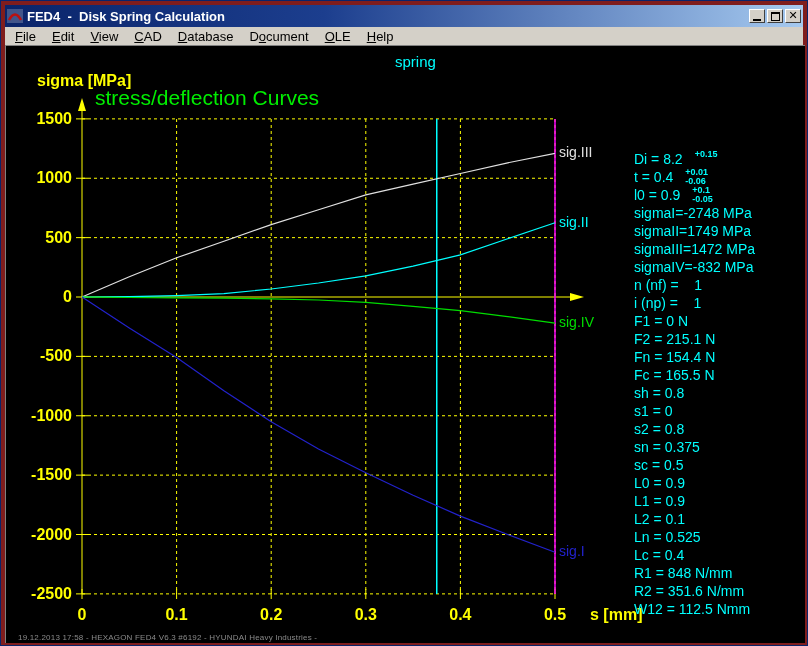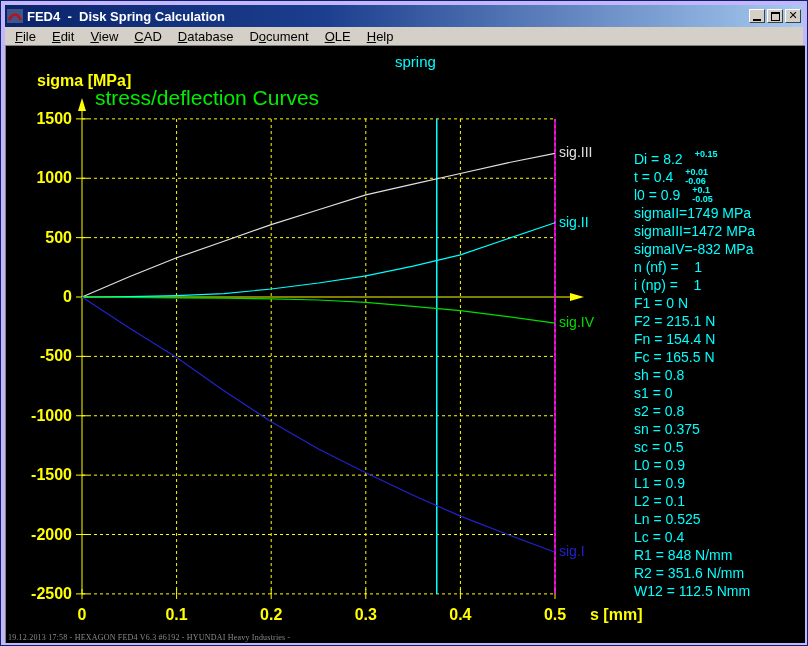--- a/index.html
+++ b/index.html
@@ -1,19 +1,19 @@
 <!DOCTYPE html>
 <html><head>
 <meta charset="utf-8">
 <style>
   html,body{margin:0;padding:0;background:#3a3a3a;}
   *{box-sizing:border-box;}
   .window{
     width:808px;height:646px;position:relative;
-    background:#c4b5fd;padding:4px;
+    background:#7f1d1d;padding:4px;
     font-family:"Liberation Sans",sans-serif;
     border:1px solid #0a246a;
   }
   
   .titlebar{
     height:22px;display:flex;align-items:center;
     background:linear-gradient(to right,#0a246a 0%,#1c3e8e 40%,#a6caf0 100%);
     padding:0 2px;
   }
   .app-icon{width:16px;height:16px;margin-right:4px;flex:0 0 auto;}
@@ -55,22 +55,22 @@
     color:#00FFFF;font-size:14px;margin-top:40px;
   }
   .res-line{height:18px;white-space:pre;display:flex;align-items:center;}
   .tol{
     display:inline-block;margin-left:12px;vertical-align:middle;
     font-size:9px;font-weight:bold;line-height:9px;
   }
   .tol span{display:block;min-height:9px;}
   
   .status-line{
-    position:absolute;left:2px;bottom:1px;color:#8a8a8a;
-    font-size:8px;font-family:Liberation Serif, serif;letter-spacing:0.2px;
+    position:absolute;left:12px;bottom:1px;color:#8a8a8a;
+    font-size:8px;font-family:Liberation Sans, sans-serif;letter-spacing:0.2px;
   }
 </style>
 </head>
 <body>
 
 <div class="window">
 
   <div class="titlebar">
     <svg class="app-icon" viewBox="0 0 16 16">
       <rect x="0" y="1" width="16" height="14" fill="#e8e8e8" opacity="0.25"></rect>
@@ -162,20 +162,21 @@
         <polyline points="76.0,251.0 123.3,281.9 170.6,311.6 217.9,344.8 265.2,375.7 312.5,403.0 359.8,426.8 407.1,449.3 454.4,470.1 501.7,488.5 549.0,506.3" fill="none" stroke="#2222CC" stroke-width="1.2"></polyline>
         <text x="553" y="510.3125" fill="#2222CC" font-size="14" font-family="&quot;Liberation Sans&quot;,sans-serif">sig.I</text>
       </svg>
     <div class="spring-label">spring</div>
     <div class="sigma-label">sigma [MPa]</div>
     <div class="chart-title">stress/deflection Curves</div>
     <div class="results-panel" id="results-panel">
         <div class="res-line"><span>Di = 8.2</span><span class="tol"><span>+0.15</span><span></span></span></div>
         <div class="res-line"><span>t = 0.4</span><span class="tol"><span>+0.01</span><span>-0.06</span></span></div>
         <div class="res-line"><span>l0 = 0.9</span><span class="tol"><span>+0.1</span><span>-0.05</span></span></div>
+        <div class="res-line"><span>sigmaI=-2748 MPa</span></div>
         <div class="res-line"><span>sigmaII=1749 MPa</span></div>
         <div class="res-line"><span>sigmaIII=1472 MPa</span></div>
         <div class="res-line"><span>sigmaIV=-832 MPa</span></div>
         <div class="res-line"><span>n (nf) =    1</span></div>
         <div class="res-line"><span>i (np) =    1</span></div>
         <div class="res-line"><span>F1 = 0 N</span></div>
         <div class="res-line"><span>F2 = 215.1 N</span></div>
         <div class="res-line"><span>Fn = 154.4 N</span></div>
         <div class="res-line"><span>Fc = 165.5 N</span></div>
         <div class="res-line"><span>sh = 0.8</span></div>

